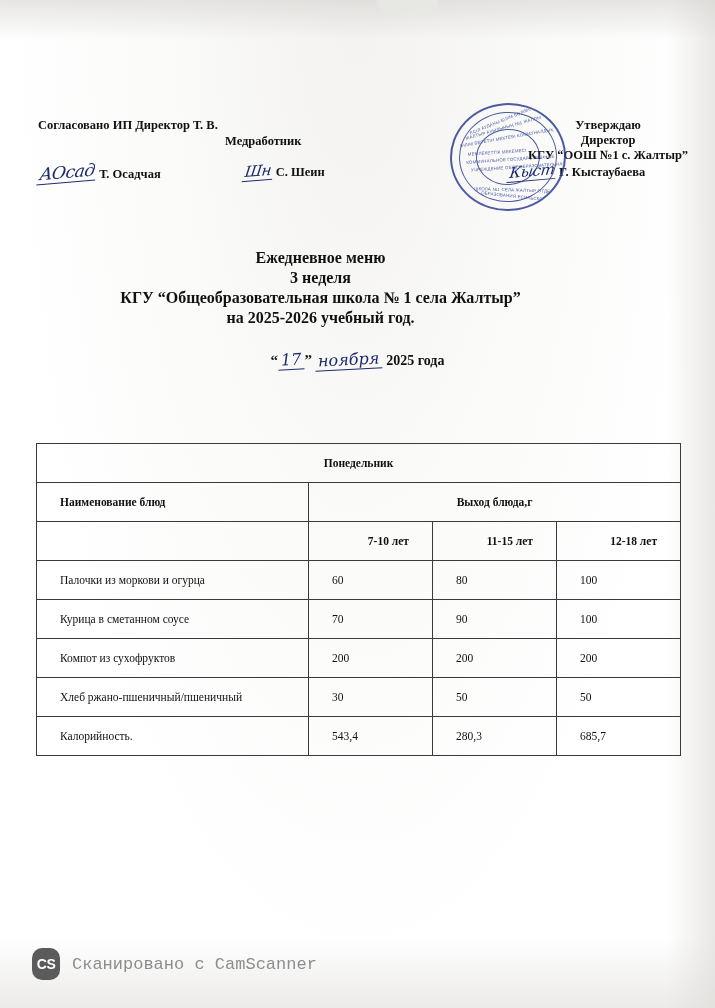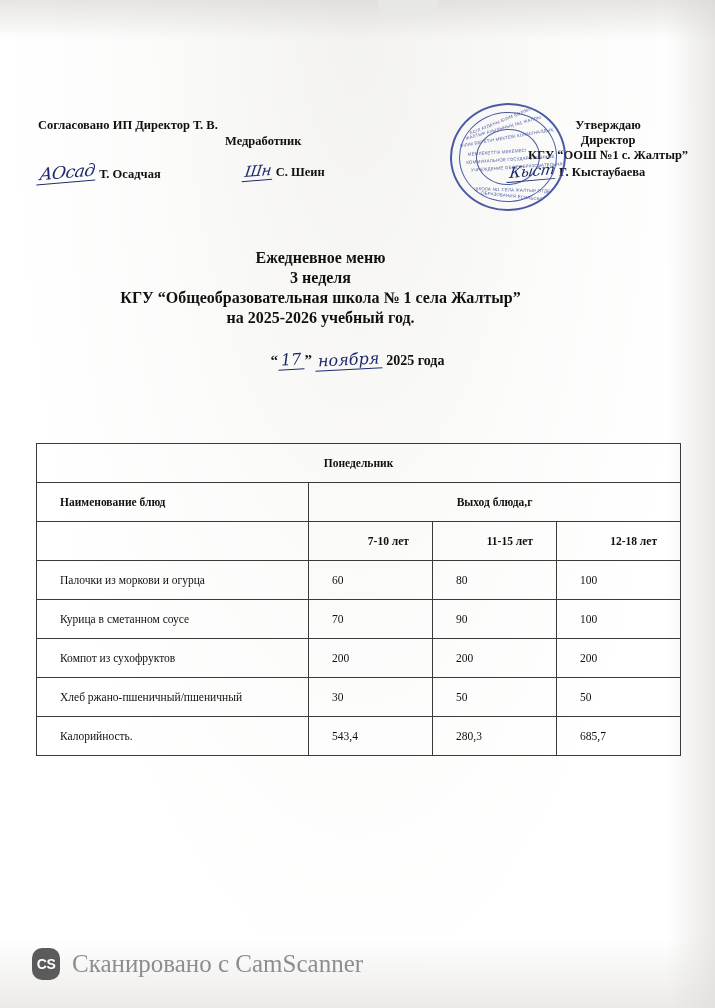--- a/index.html
+++ b/index.html
@@ -237,22 +237,22 @@
     color: #ffffff;
     font-family: "Liberation Sans", sans-serif;
     font-weight: bold;
     font-size: 14px;
     display: flex;
     align-items: center;
     justify-content: center;
     letter-spacing: -0.5px;
   }
   .cam-text {
-    font-family: Liberation Serif, serif;
-    font-size: 25px;
+    font-family: Liberation Mono, monospace;
+    font-size: 17px;
     color: #8d8d8d;
   }
 </style>
 </head>
 <body>
 
 <div class="page">
   <div class="scan-shadow-top"></div>
   <div class="scan-curl"></div>
   <div class="scan-shadow-right"></div>

